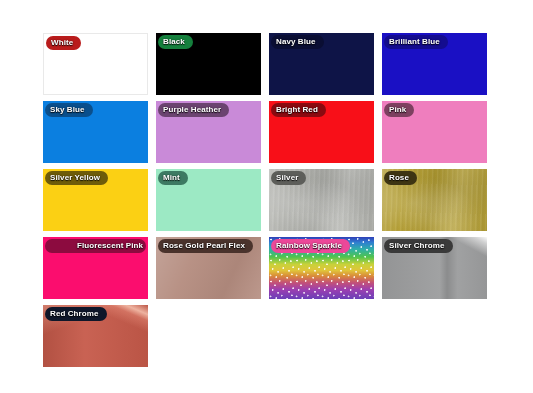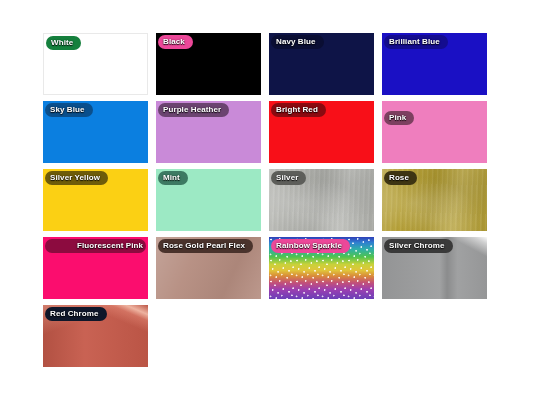--- a/index.html
+++ b/index.html
@@ -181,25 +181,25 @@
       radial-gradient(ellipse at 72% 30%, rgba(0,0,0,0.07) 0%, rgba(0,0,0,0) 60%),
       radial-gradient(ellipse at 55% 85%, rgba(255,255,255,0.10) 0%, rgba(255,255,255,0) 50%);
   }
 </style>
 </head>
 <body>
 
 <div id="swatch-grid">
     <div class="swatch has-border">
       <div class="swatch-fill" style="background-color: rgb(255, 255, 255);"></div>
-      <div class="swatch-label" style="background-color: #15803d;">White</div>
+      <div class="swatch-label" style="background-color: #b91c1c;">White</div>
     </div>
     <div class="swatch">
       <div class="swatch-fill" style="background-color: rgb(0, 0, 0);"></div>
-      <div class="swatch-label" style="background-color: #ec4899;">Black</div>
+      <div class="swatch-label" style="background-color: #15803d;">Black</div>
     </div>
     <div class="swatch">
       <div class="swatch-fill" style="background-color: rgb(14, 20, 71);"></div>
       <div class="swatch-label" style="background-color: rgb(10, 14, 51);">Navy Blue</div>
     </div>
     <div class="swatch">
       <div class="swatch-fill" style="background-color: rgb(26, 16, 196);"></div>
       <div class="swatch-label" style="background-color: rgb(20, 12, 142);">Brilliant Blue</div>
     </div>
     <div class="swatch">
@@ -209,21 +209,21 @@
     <div class="swatch">
       <div class="swatch-fill" style="background-color: rgb(201, 138, 216);"></div>
       <div class="swatch-label" style="background-color: rgb(107, 68, 112);">Purple Heather</div>
     </div>
     <div class="swatch">
       <div class="swatch-fill" style="background-color: rgb(248, 15, 24);"></div>
       <div class="swatch-label" style="background-color: rgb(138, 10, 16);">Bright Red</div>
     </div>
     <div class="swatch">
       <div class="swatch-fill" style="background-color: rgb(239, 126, 190);"></div>
-      <div class="swatch-label" style="background-color: rgb(125, 64, 96); margin-top: 8px;">Pink</div>
+      <div class="swatch-label" style="background-color: rgb(125, 64, 96);">Pink</div>
     </div>
     <div class="swatch">
       <div class="swatch-fill" style="background-color: rgb(251, 208, 20);"></div>
       <div class="swatch-label" style="background-color: rgb(110, 92, 10);">Silver Yellow</div>
     </div>
     <div class="swatch">
       <div class="swatch-fill" style="background-color: rgb(156, 233, 196);"></div>
       <div class="swatch-label" style="background-color: rgb(61, 122, 99);">Mint</div>
     </div>
     <div class="swatch">

